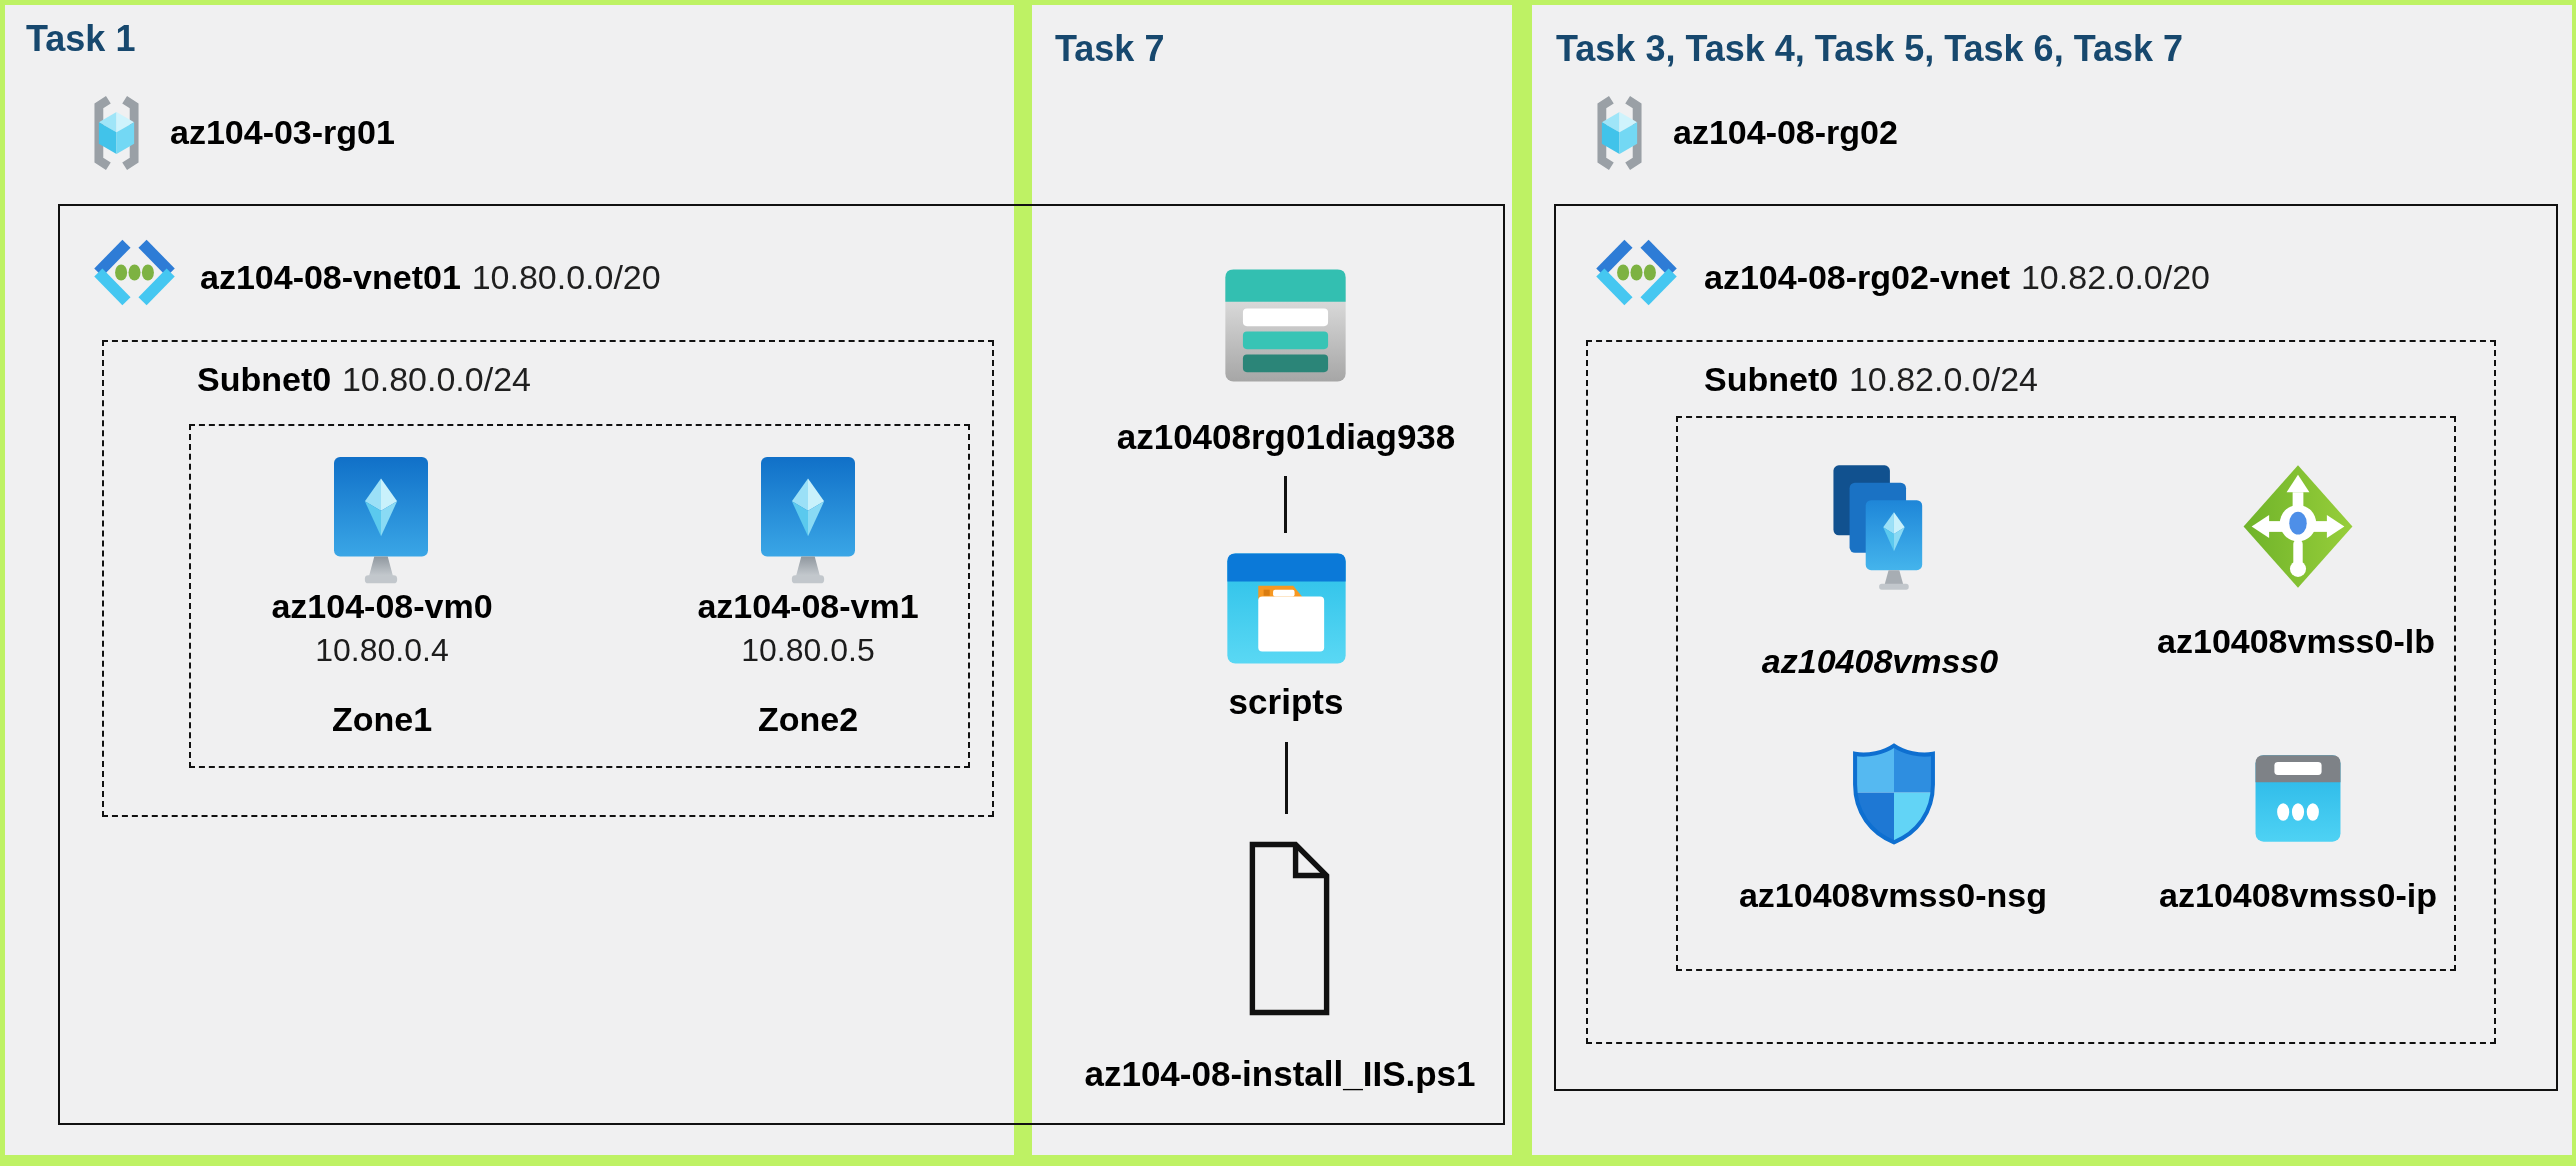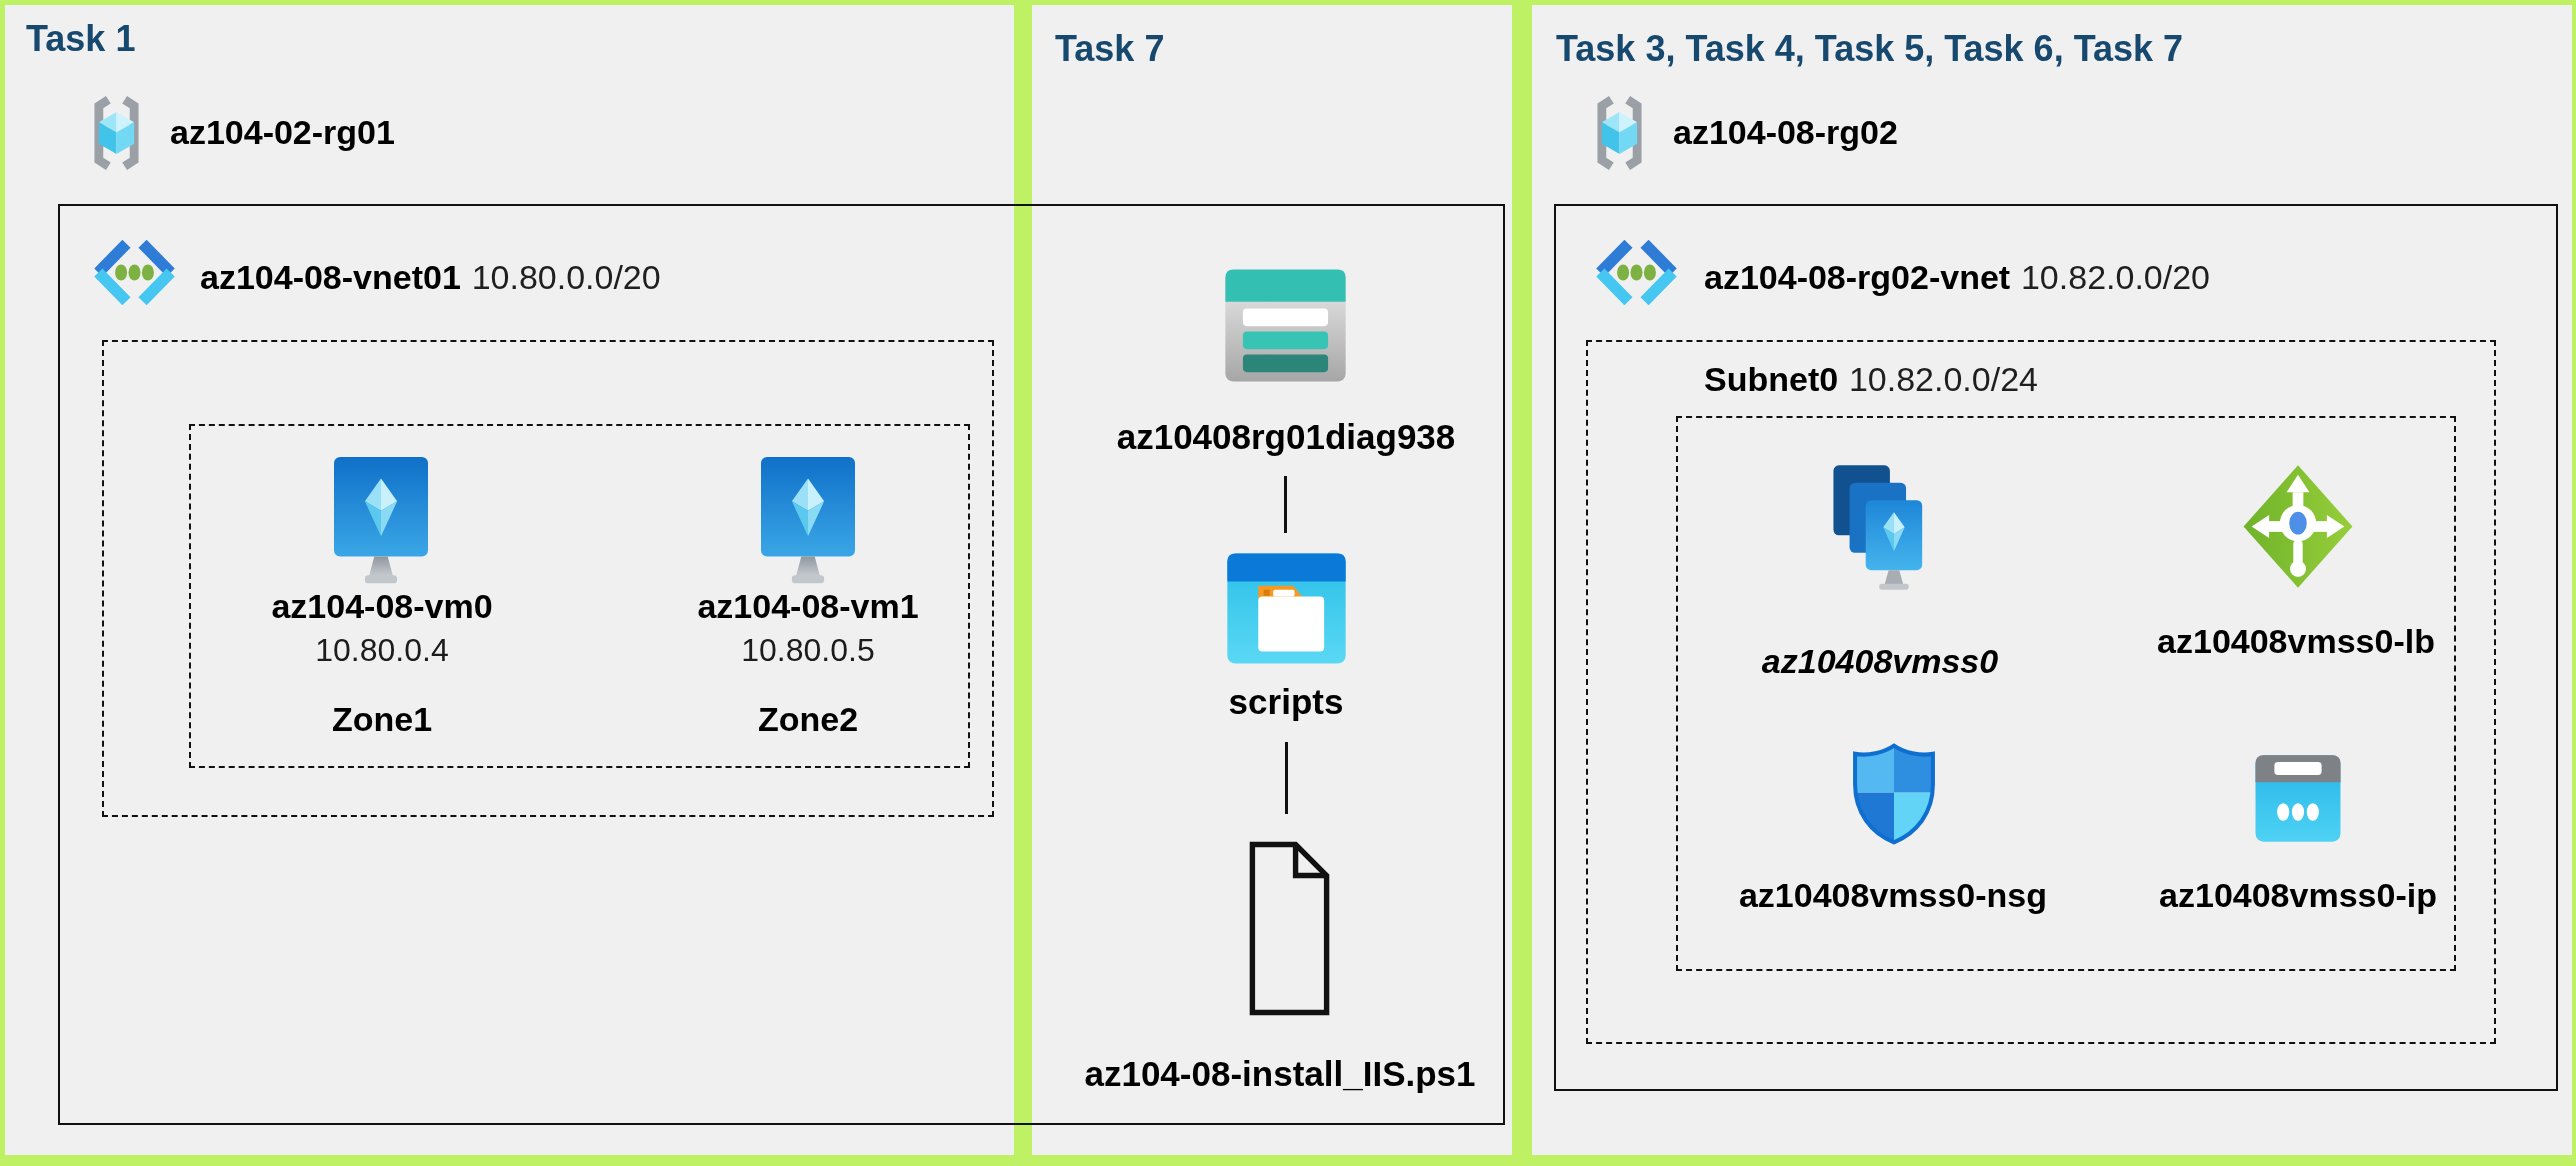--- a/index.html
+++ b/index.html
@@ -38,40 +38,43 @@
   <div class="icon" style="left:88px;top:93px;width:57px;height:80px;">
     <svg viewBox="0 0 84 118">
       <path d="M30 10 L16 19 L16 99 L30 108" stroke="#9aa0a6" stroke-width="13" fill="none"></path>
       <path d="M54 10 L68 19 L68 99 L54 108" stroke="#9aa0a6" stroke-width="13" fill="none"></path>
       <polygon points="42,28 16,43 42,58" fill="#9fe5f8"></polygon>
       <polygon points="42,28 68,43 42,58" fill="#cff3fc"></polygon>
       <polygon points="16,43 42,58 42,90 16,75" fill="#41c3ea"></polygon>
       <polygon points="68,43 42,58 42,90 68,75" fill="#73d8f4"></polygon>
     </svg>
   </div>
-  <div class="lbl b" style="left:170px;top:113px;">az104-02-rg01</div>
+  <div class="lbl b" style="left:170px;top:113px;">az104-03-rg01</div>
 
   <div class="solidbox" style="left:58px;top:204px;width:1443px;height:917px;"></div>
 
   <div class="icon" style="left:90px;top:237px;width:89px;height:71px;">
     <svg viewBox="0 0 132 106">
       <path d="M54 10 L12 53" stroke="#2e7cd6" stroke-width="17" fill="none"></path>
       <path d="M12 53 L54 96" stroke="#45c7f1" stroke-width="17" fill="none"></path>
       <path d="M78 10 L120 53" stroke="#2e7cd6" stroke-width="17" fill="none"></path>
       <path d="M120 53 L78 96" stroke="#45c7f1" stroke-width="17" fill="none"></path>
       <ellipse cx="46" cy="53" rx="9" ry="12" fill="#7db242"></ellipse>
       <ellipse cx="66" cy="53" rx="9" ry="12" fill="#7db242"></ellipse>
       <ellipse cx="86" cy="53" rx="9" ry="12" fill="#7db242"></ellipse>
     </svg>
   </div>
   <div class="namerow" style="left:200px;top:258px;">
     <span class="nm">az104-08-vnet01</span><span class="cidr">10.80.0.0/20</span>
   </div>
 
   <div class="dashbox" style="left:102px;top:340px;width:888px;height:473px;"></div>
+  <div class="namerow" style="left:197px;top:360px;">
+    <span class="nm">Subnet0</span><span class="cidr">10.80.0.0/24</span>
+  </div>
 
   <div class="dashbox" style="left:189px;top:424px;width:777px;height:340px;"></div>
 
   <div class="icon" style="left:334px;top:457px;width:94px;height:129px;">
     <svg viewBox="0 0 140 192">
       <defs>
         <linearGradient id="vmg" x1="0" y1="0" x2="0" y2="1">
           <stop offset="0" stop-color="#1070c8"></stop>
             <stop offset="1" stop-color="#3aa6e6"></stop>
         </linearGradient>

